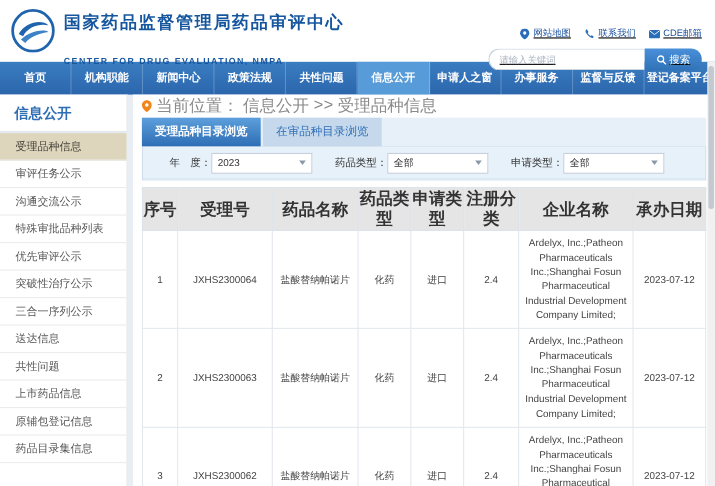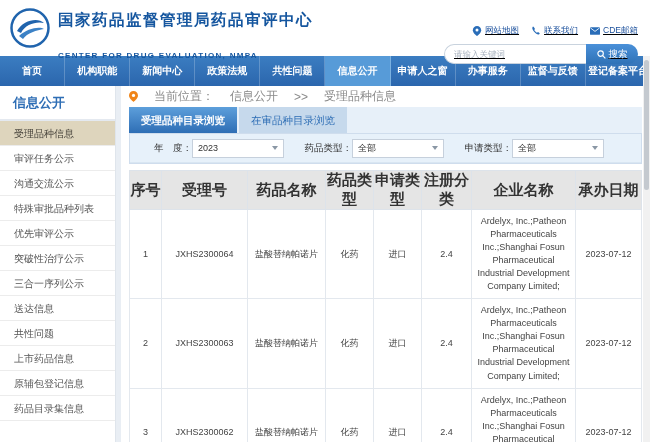--- a/index.html
+++ b/index.html
@@ -35,21 +35,21 @@
   
   .page { display:flex; height:356px; }
   .sidebar { width:116px; background:#fff; border-right:1px solid #dfe5ec; flex-shrink:0; }
   .sidebar-title { color:#2e6eb5; font-size:13px; font-weight:bold; padding:8px 0 7px 13px;
     border-bottom:2px solid #e4e9f0; }
   .sidebar-item { font-size:10px; color:#555; padding-left:14px; height:25px; line-height:25px;
     border-bottom:1px solid #ececec; cursor:pointer; white-space:nowrap; }
   .sidebar-item.active { background:#ded5bd; color:#46423a; }
   .main { flex:1; background:#fff; margin-left:5px; padding:0 8px; overflow:hidden; }
   
-  .breadcrumb { height:21px; display:flex; align-items:center; gap:16px; font-size:12px; color:#8a8a8a; }
+  .breadcrumb { height:21px; display:flex; align-items:center; gap:4px; font-size:15px; color:#8a8a8a;font-family:Liberation Mono, monospace; }
   .breadcrumb svg { width:9px; height:11px; }
   
   .tabs { display:flex; background:#e7f0f9; height:26px; }
   .tab { padding:0 12px; line-height:26px; font-size:10.5px; color:#2e6eb5; cursor:pointer; white-space:nowrap; }
   .tab.active { background:linear-gradient(#5d9fdb,#2e6eb5); color:#fff; font-weight:bold; }
   .tab.inactive { background:#c6d9ec; margin-left:2px; }
   
   .filter-panel { border:1px solid #cfdded; }
   .filter-row { display:flex; align-items:center; height:29px; padding:0 4px; }
   .filter-row.r1 { background:#e7f1fa; border-bottom:1px solid #d9e6f2; }

